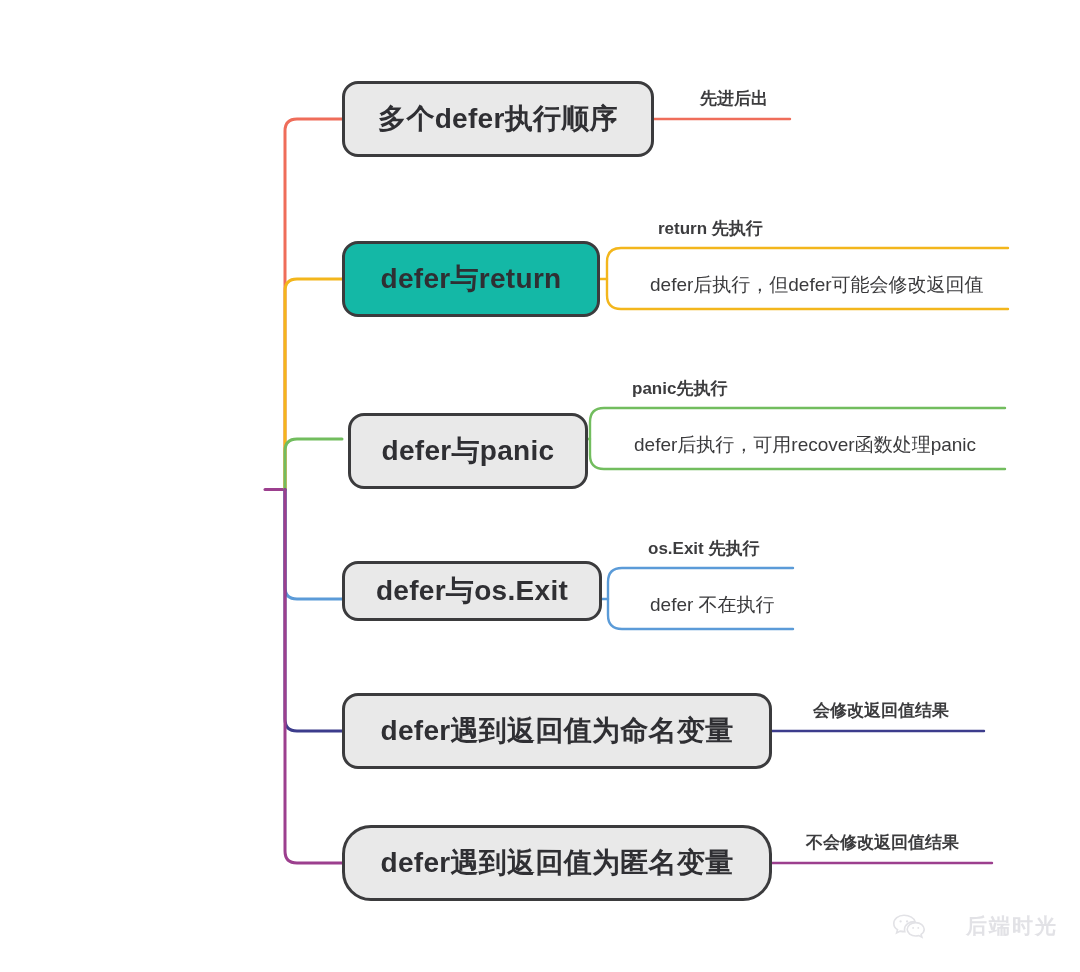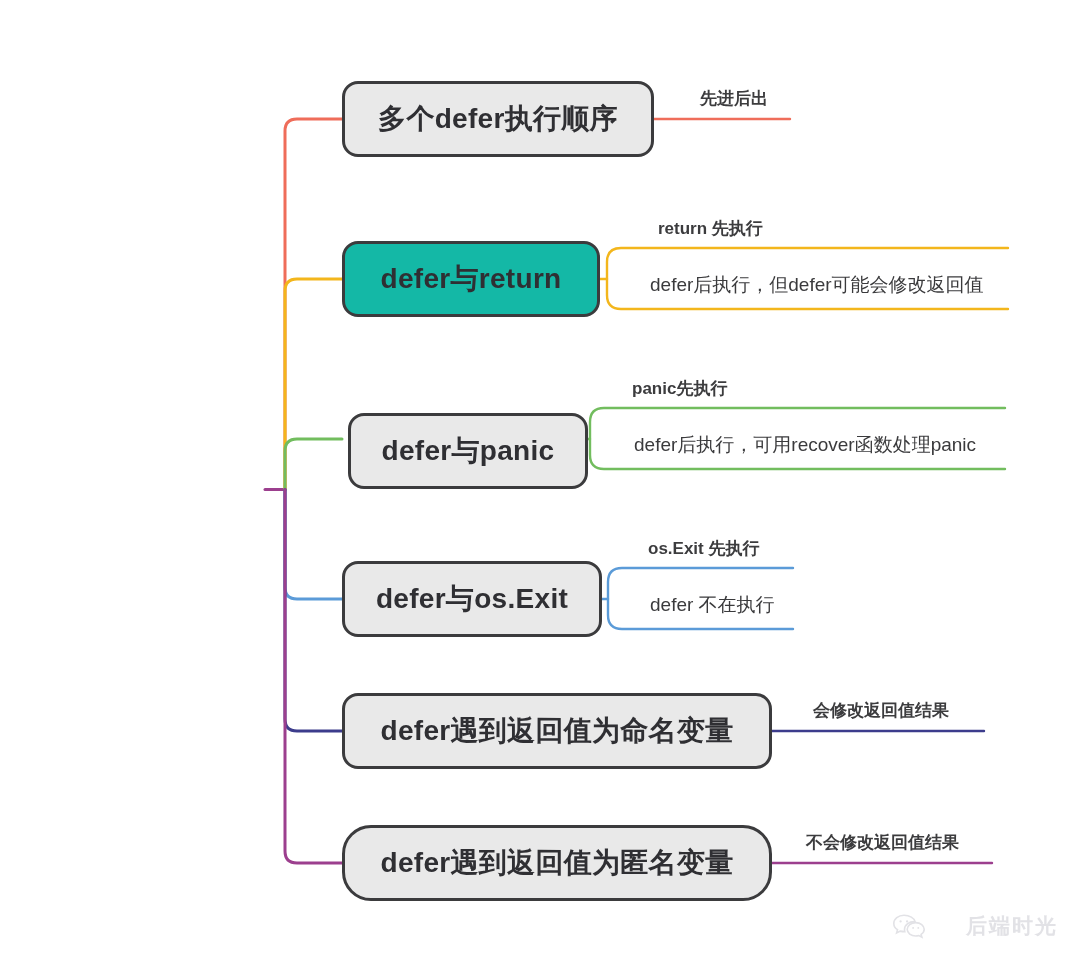--- a/index.html
+++ b/index.html
@@ -109,21 +109,21 @@
       <div class="node branch-node" style="left: 342px; top: 241px; width: 258px; height: 76px; font-size: 28px; background: #14b8a6; border-color: rgb(59, 59, 61); color: rgb(47, 47, 51);">
         <span class="branch-label">defer与return</span>
       </div>
       <div class="leaf-label" style="left: 646px; top: 217px; font-size: 17px; margin-left: 12px;">return 先执行</div>
       <div class="leaf-label leaf-big" style="left: 650px; top: 272px; font-size: 19px;">defer后执行，但defer可能会修改返回值</div>
       <div class="node branch-node" style="left: 348px; top: 401px; width: 240px; height: 76px; font-size: 28px; background: rgb(233, 233, 233); border-color: rgb(59, 59, 61); color: rgb(47, 47, 51); margin-top: 12px;">
         <span class="branch-label">defer与panic</span>
       </div>
       <div class="leaf-label" style="left: 632px; top: 377px; font-size: 17px;">panic先执行</div>
       <div class="leaf-label leaf-big" style="left: 634px; top: 432px; font-size: 19px;">defer后执行，可用recover函数处理panic</div>
-      <div class="node branch-node" style="left: 342px; top: 561px; width: 260px; height: 76px; font-size: 28px; background: rgb(233, 233, 233); border-color: rgb(59, 59, 61); color: rgb(47, 47, 51);">
+      <div class="node branch-node" style="left: 342px; top: 561px; width: 260px; height: 60px; font-size: 28px; background: rgb(233, 233, 233); border-color: rgb(59, 59, 61); color: rgb(47, 47, 51);">
         <span class="branch-label">defer与os.Exit</span>
       </div>
       <div class="leaf-label" style="left: 648px; top: 537px; font-size: 17px;">os.Exit 先执行</div>
       <div class="leaf-label leaf-big" style="left: 650px; top: 592px; font-size: 19px;">defer 不在执行</div>
       <div class="node branch-node" style="left: 342px; top: 693px; width: 430px; height: 76px; font-size: 28px; background: rgb(233, 233, 233); border-color: rgb(59, 59, 61); color: rgb(47, 47, 51);">
         <span class="branch-label">defer遇到返回值为命名变量</span>
       </div>
       <div class="leaf-label" style="left: 813px; top: 699px; font-size: 17px;">会修改返回值结果</div>
       <div class="node branch-node" style="left: 342px; top: 825px; width: 430px; height: 76px; font-size: 28px; background: rgb(233, 233, 233); border-color: rgb(59, 59, 61); color: rgb(47, 47, 51); border-radius: 29px;">
         <span class="branch-label">defer遇到返回值为匿名变量</span>

